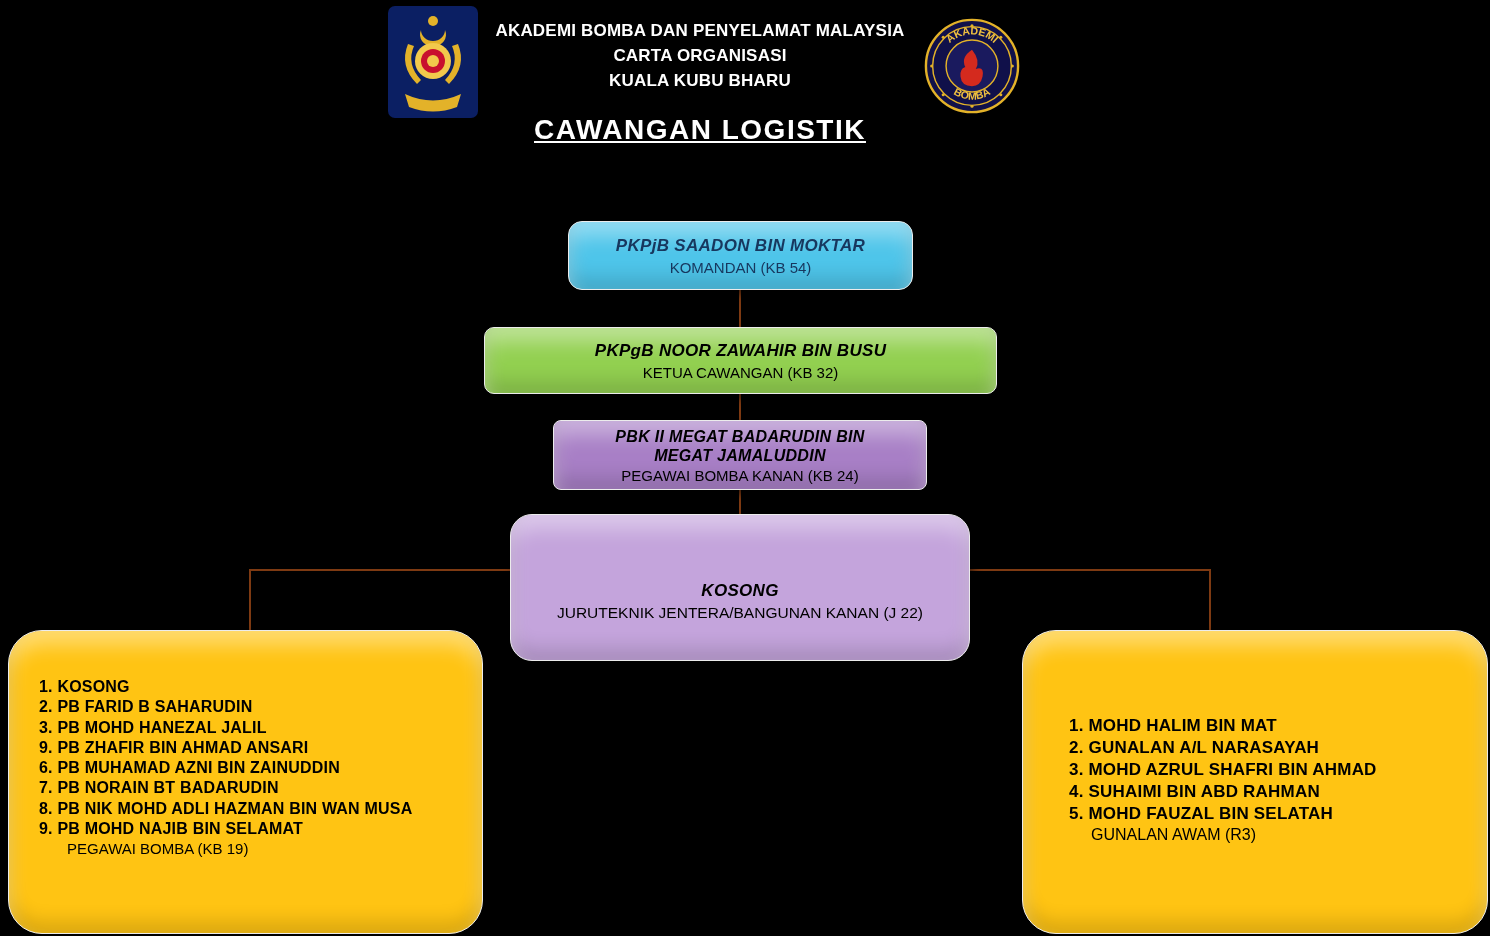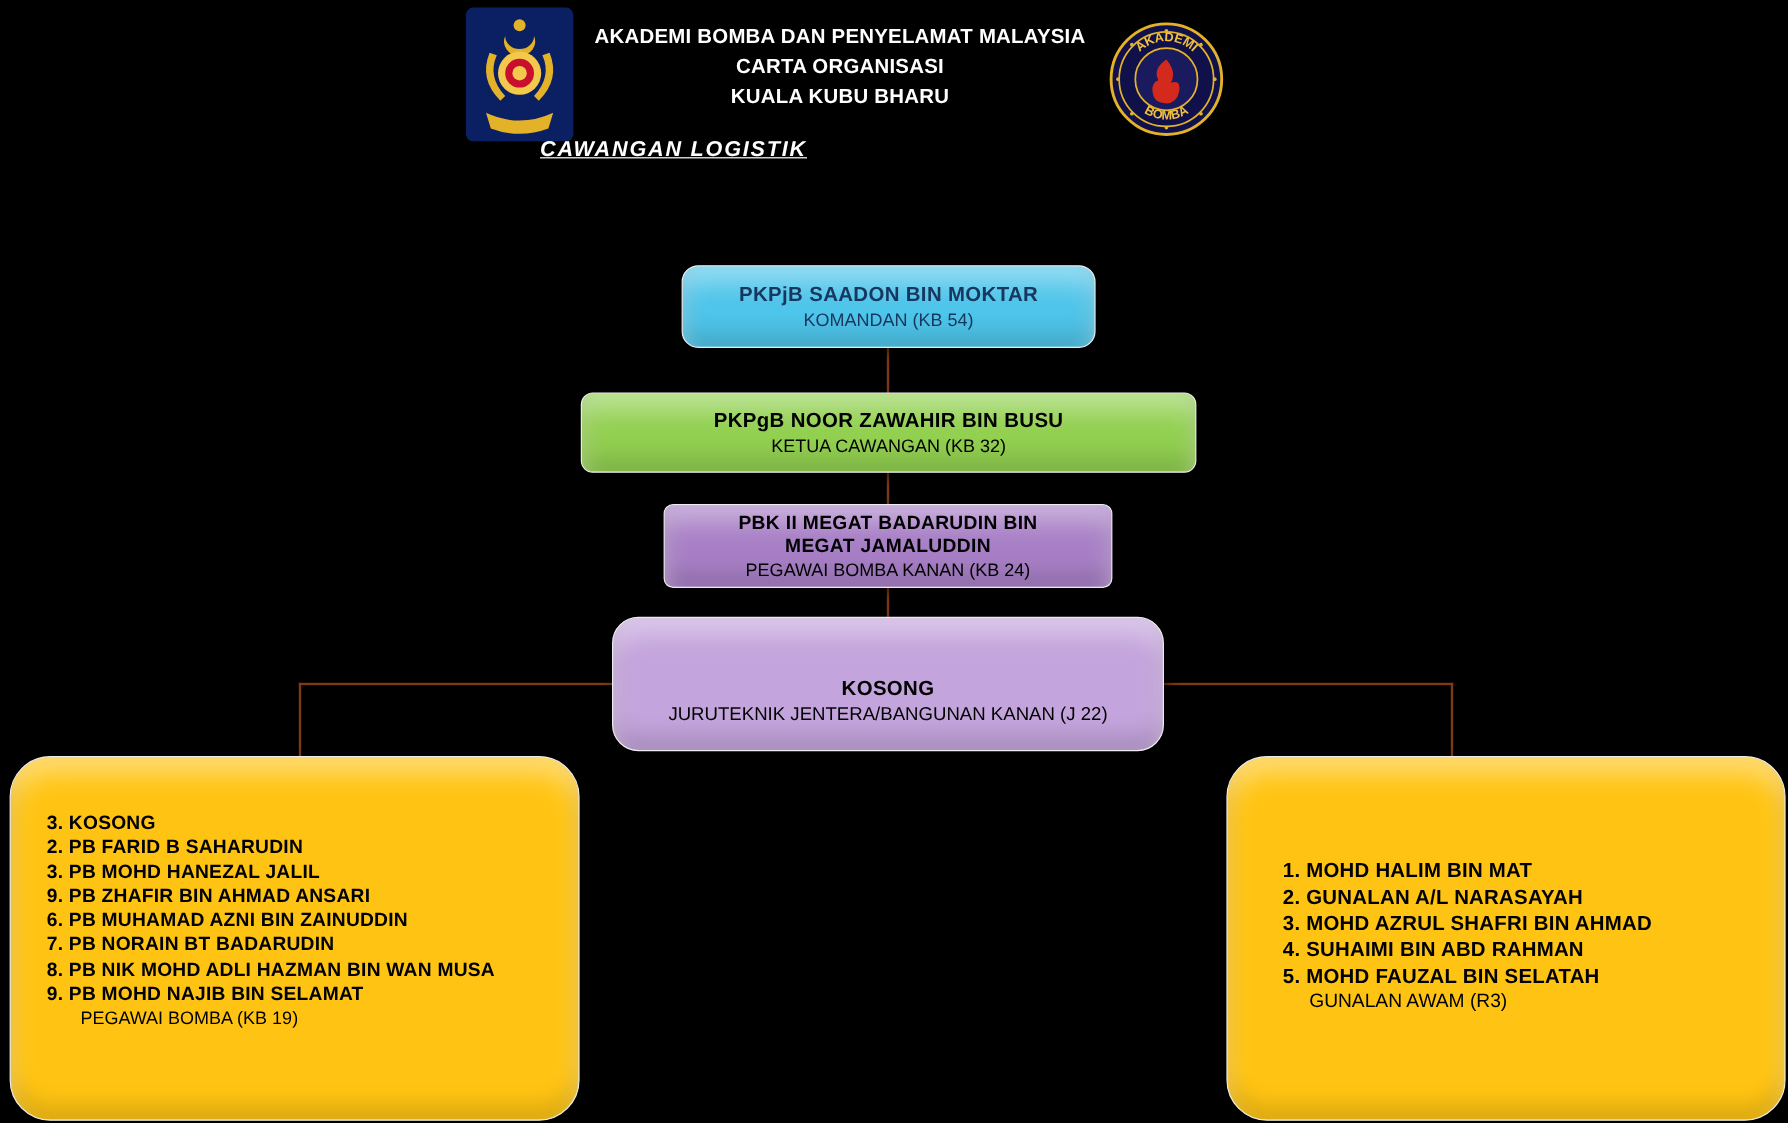--- a/index.html
+++ b/index.html
@@ -6,50 +6,50 @@
   html,body { background:#000; }
   body { font-family:"Liberation Sans", sans-serif; }
 
   .canvas { position:relative; width:1490px; height:936px; background:var(--bg,#000); overflow:hidden; }
 
   
   .logo-left  { position:absolute; left:388px; top:6px;  width:90px; height:112px; }
   .logo-right { position:absolute; left:924px; top:16px; width:96px; height:100px; }
   .header-title { position:absolute; left:430px; top:18px; width:540px; text-align:center;
                   color:var(--white_text,#fff); font-weight:bold; font-size:17px; line-height:25px; letter-spacing:.2px; }
-  .subtitle { position:absolute; left:450px; top:114px; width:500px; 
-              color:var(--white_text,#fff); font-weight:bold; font-style:italic; font-size:18px;
+  .subtitle { position:absolute; left:450px; top:114px; width:500px; text-align:center;
+              color:var(--white_text,#fff); font-weight:bold; font-size:28px;
               text-decoration:underline; letter-spacing:1.5px; }
 
   
   .connector { position:absolute; background:var(--connector,#7E3A12); z-index:1; }
   .conn-v1 { left:739px;  top:290px; width:2px;  height:38px; }
   .conn-v2 { left:739px;  top:393px; width:2px;  height:28px; }
   .conn-v3 { left:739px;  top:489px; width:2px;  height:25px; }
   .conn-h  { left:249px;  top:569px; width:962px; height:2px; }
   .conn-vl { left:249px;  top:569px; width:2px;  height:62px; }
   .conn-vr { left:1209px; top:569px; width:2px;  height:62px; }
 
   
   .box { position:absolute; z-index:2; border:1px solid #ececec;
          display:flex; flex-direction:column; justify-content:center; align-items:center;
          text-align:center;
          box-shadow: inset 0 14px 20px rgba(255,255,255,.40), inset 0 -12px 18px rgba(0,0,0,.14), 3px 4px 9px rgba(0,0,0,.55); }
-  .box .l1 { font-weight:bold; font-size:17px; letter-spacing:.3px; }
+  .box .l1 { font-weight:bold; font-size:17px; letter-spacing:.3px;font-style:italic; }
   .box .l2 { font-size:15px; margin-top:3px; }
 
   .box-komandan { left:568px; top:221px; width:345px; height:69px; border-radius:14px;
                   background:var(--cyan,#4EC5EA); color:var(--navy_text,#17375E); }
   .box-ketua    { left:484px; top:327px; width:513px; height:67px; border-radius:10px;
                   background:var(--green,#92D050); color:#000; }
   .box-pbk      { left:553px; top:420px; width:374px; height:70px; border-radius:8px;
                   background:var(--purple,#A87FC6); color:#000; }
   .box-pbk .l1  { font-size:16px; line-height:19px; }
   .box-pbk .l2  { font-size:15px; margin-top:2px; }
-  .box-kosong   { left:510px; top:514px; width:460px; height:112px; border-radius:22px;
+  .box-kosong   { left:510px; top:514px; width:460px; height:147px; border-radius:22px;
                   background:var(--light_purple,#C4A4DC); color:#000; padding-top:28px; }
   .box-kosong .l2 { font-size:15.5px; }
 
   .box-list { justify-content:flex-start; align-items:flex-start; text-align:left;
               background:var(--yellow,#FFC413); color:#000; border-radius:34px; }
   .box-left-list  { left:8px;    top:630px; width:475px; height:304px; padding:46px 10px 0 30px; }
   .box-right-list { left:1022px; top:630px; width:466px; height:304px; padding:84px 10px 0 46px; }
   .box-left-list  .list-item { font-weight:bold; font-size:16px; line-height:20.3px; letter-spacing:.2px; }
   .box-right-list .list-item { font-weight:bold; font-size:17px; line-height:22px; letter-spacing:.2px; }
   .list-footer { font-size:15px; font-weight:normal; margin-top:1px; }
@@ -131,21 +131,21 @@
     <div class="l2">PEGAWAI BOMBA KANAN (KB 24)</div>
   </div>
 
   <div class="box box-kosong">
     <div class="l1">KOSONG</div>
     <div class="l2">JURUTEKNIK JENTERA/BANGUNAN KANAN (J 22)</div>
   </div>
 
   <div class="box box-list box-left-list">
     <div>
-        <div class="list-item">3. KOSONG</div>
+        <div class="list-item">1. KOSONG</div>
         <div class="list-item">2. PB FARID B SAHARUDIN</div>
         <div class="list-item">3. PB MOHD HANEZAL JALIL</div>
         <div class="list-item">9. PB ZHAFIR BIN AHMAD ANSARI</div>
         <div class="list-item">6. PB MUHAMAD AZNI BIN ZAINUDDIN</div>
         <div class="list-item">7. PB NORAIN BT BADARUDIN</div>
         <div class="list-item">8. PB NIK MOHD ADLI HAZMAN BIN WAN MUSA</div>
         <div class="list-item">9. PB MOHD NAJIB BIN SELAMAT</div>
       </div>
     <div class="list-footer">PEGAWAI BOMBA (KB 19)</div>
   </div>

